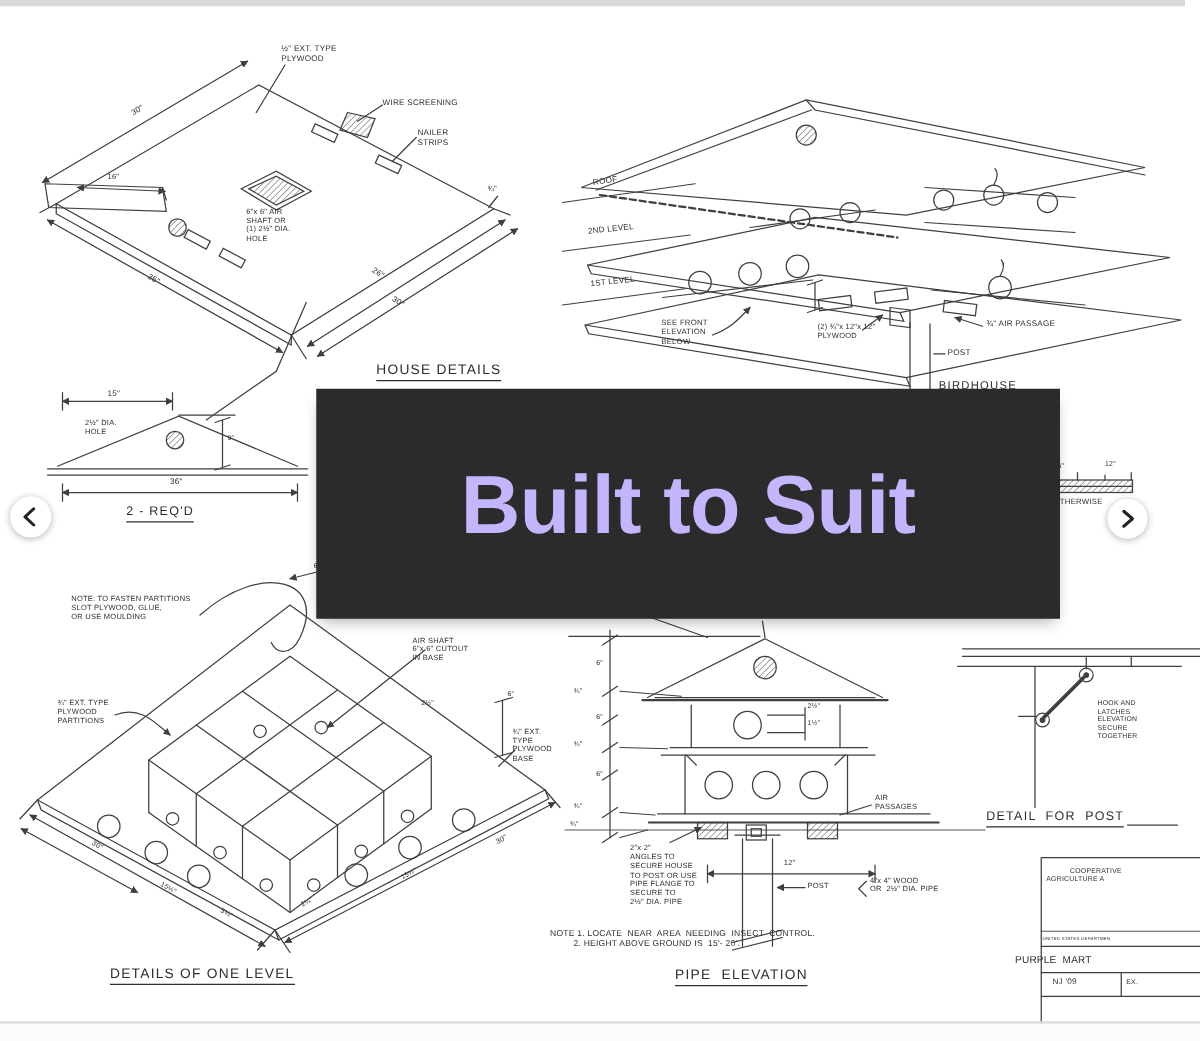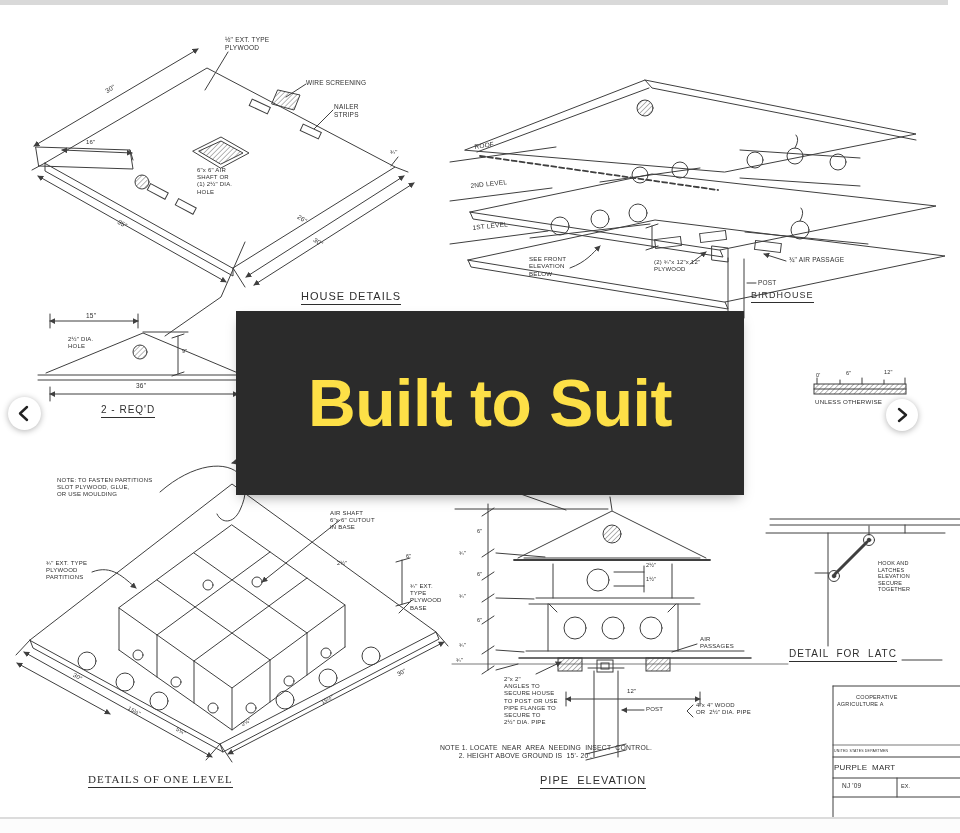--- a/index.html
+++ b/index.html
@@ -6,22 +6,22 @@
   .stage{position:relative;width:960px;height:833px;background:#ffffff;overflow:hidden;
          font-family:"Liberation Sans",sans-serif;}
   .top-strip{position:absolute;left:0;top:0;width:948px;height:5px;background:#d9d9d9;z-index:4;}
   .bottom-strip{position:absolute;left:0;top:817px;width:960px;height:2px;background:#dcdcdc;z-index:4;}
   .bottom-area{position:absolute;left:0;top:819px;width:960px;height:14px;background:#fcfcfc;z-index:4;}
   .linework{position:absolute;left:0;top:0;z-index:1;}
   .labels{position:absolute;left:0;top:0;width:960px;height:833px;z-index:2;}
   .lbl{position:absolute;color:#2e2e2e;white-space:pre;line-height:1.2;
        transform-origin:0 0;letter-spacing:.2px;}
   .ttl{border-bottom:1.2px solid #2e2e2e;padding-bottom:1px;letter-spacing:1px;}
-  .banner{position:absolute;left:236px;top:311px;width:508px;height:184px;background:#2b2b2b;
-          color:#fde047;display:flex;align-items:center;justify-content:center;z-index:5;
+  .banner{position:absolute;left:253px;top:311px;width:595px;height:184px;background:#2b2b2b;
+          color:#c4b5fd;display:flex;align-items:center;justify-content:center;z-index:5;
           box-shadow:0 6px 12px -4px rgba(0,0,0,.35);}
   .banner span{font-size:66px;font-weight:700;letter-spacing:-.5px;}
   .nav{position:absolute;background:#fff;border-radius:50%;display:flex;align-items:center;
        justify-content:center;z-index:6;box-shadow:0 1px 6px rgba(0,0,0,.3);border:none;
        cursor:pointer;padding:0;}
   .nav.prev{left:8px;top:397px;width:33px;height:33px;}
   .nav.next{left:886px;top:399px;width:32px;height:32px;}
   .nav svg{display:block;}
 </style>
 </head>
@@ -226,21 +226,21 @@
         <div class="lbl" style="left: 474px; top: 143px; font-size: 6.5px; transform: rotate(-8deg);">ROOF</div>
         <div class="lbl" style="left: 470px; top: 182px; font-size: 6.5px; transform: rotate(-6deg);">2ND LEVEL</div>
         <div class="lbl" style="left: 472px; top: 224px; font-size: 6.5px; transform: rotate(-6deg);">1ST LEVEL</div>
         <div class="lbl" style="left: 529px; top: 255px; font-size: 6.2px;">SEE FRONT
 ELEVATION
 BELOW</div>
         <div class="lbl" style="left: 654px; top: 259px; font-size: 6px;">(2) ¾"x 12"x 12"
 PLYWOOD</div>
         <div class="lbl" style="left: 789px; top: 256px; font-size: 6.5px;">¾" AIR PASSAGE</div>
         <div class="lbl" style="left: 758px; top: 279px; font-size: 6.5px;">POST</div>
-        <div class="lbl ttl" style="left: 751px; top: 290px; font-size: 9px;">BIRDHOUSE</div>
+        <div class="lbl ttl" style="left: 751px; top: 303px; font-size: 9px;">BIRDHOUSE</div>
         <div class="lbl" style="left: 86px; top: 312px; font-size: 6.5px;">15"</div>
         <div class="lbl" style="left: 68px; top: 336px; font-size: 6px;">2½" DIA.
 HOLE</div>
         <div class="lbl" style="left: 182px; top: 348px; font-size: 5.5px;">9"</div>
         <div class="lbl" style="left: 136px; top: 382px; font-size: 6.5px;">36"</div>
         <div class="lbl ttl" style="left: 101px; top: 404px; font-size: 10px;">2 - REQ'D</div>
         <div class="lbl" style="left: 816px; top: 372px; font-size: 5.5px;">0'</div>
         <div class="lbl" style="left: 846px; top: 370px; font-size: 5.5px;">6"</div>
         <div class="lbl" style="left: 884px; top: 369px; font-size: 5.5px;">12"</div>
         <div class="lbl" style="left: 815px; top: 398px; font-size: 6.2px;">UNLESS OTHERWISE</div>
@@ -260,21 +260,21 @@
         <div class="lbl" style="left: 251px; top: 450px; font-size: 5.5px;">6"</div>
         <div class="lbl" style="left: 298px; top: 460px; font-size: 5.5px;">6"</div>
         <div class="lbl" style="left: 337px; top: 560px; font-size: 5.5px;">2½"</div>
         <div class="lbl" style="left: 406px; top: 553px; font-size: 5.5px;">6"</div>
         <div class="lbl" style="left: 75px; top: 672px; font-size: 6px; transform: rotate(29deg);">30"</div>
         <div class="lbl" style="left: 130px; top: 705px; font-size: 5.5px; transform: rotate(29deg);">15½"</div>
         <div class="lbl" style="left: 178px; top: 726px; font-size: 5.5px; transform: rotate(29deg);">5¼"</div>
         <div class="lbl" style="left: 240px; top: 722px; font-size: 5.5px; transform: rotate(-29deg);">2¼"</div>
         <div class="lbl" style="left: 320px; top: 700px; font-size: 5.5px; transform: rotate(-29deg);">15½"</div>
         <div class="lbl" style="left: 396px; top: 672px; font-size: 6px; transform: rotate(-29deg);">30"</div>
-        <div class="lbl ttl" style="left: 88px; top: 773px; font-size: 11px; font-family: Liberation Serif, serif;">DETAILS OF ONE LEVEL</div>
+        <div class="lbl ttl" style="left: 88px; top: 773px; font-size: 11px;">DETAILS OF ONE LEVEL</div>
         <div class="lbl" style="left: 477px; top: 528px; font-size: 5.5px;">6"</div>
         <div class="lbl" style="left: 459px; top: 550px; font-size: 5.5px;">¾"</div>
         <div class="lbl" style="left: 477px; top: 571px; font-size: 5.5px;">6"</div>
         <div class="lbl" style="left: 459px; top: 593px; font-size: 5.5px;">¾"</div>
         <div class="lbl" style="left: 477px; top: 617px; font-size: 5.5px;">6"</div>
         <div class="lbl" style="left: 459px; top: 642px; font-size: 5.5px;">¾"</div>
         <div class="lbl" style="left: 456px; top: 657px; font-size: 5.5px;">¾"</div>
         <div class="lbl" style="left: 646px; top: 562px; font-size: 5.5px;">2½"</div>
         <div class="lbl" style="left: 646px; top: 576px; font-size: 5.5px;">1½"</div>
         <div class="lbl" style="left: 700px; top: 636px; font-size: 6px;">AIR
@@ -291,25 +291,25 @@
         <div class="lbl" style="left: 696px; top: 702px; font-size: 6px;">4"x 4" WOOD
 OR  2½" DIA. PIPE</div>
         <div class="lbl" style="left: 440px; top: 744px; font-size: 6.8px;">NOTE 1. LOCATE  NEAR  AREA  NEEDING  INSECT  CONTROL.
          2. HEIGHT ABOVE GROUND IS  15'- 20'.</div>
         <div class="lbl ttl" style="left: 540px; top: 774px; font-size: 11px;">PIPE  ELEVATION</div>
         <div class="lbl" style="left: 878px; top: 560px; font-size: 5.5px;">HOOK AND
 LATCHES
 ELEVATION
 SECURE
 TOGETHER</div>
-        <div class="lbl ttl" style="left: 789px; top: 648px; font-size: 10px;">DETAIL  FOR  LATC</div>
+        <div class="lbl ttl" style="left: 789px; top: 648px; font-size: 10px;">DETAIL  FOR  POST</div>
         <div class="lbl" style="left: 856px; top: 694px; font-size: 5.5px;">COOPERATIVE</div>
         <div class="lbl" style="left: 837px; top: 701px; font-size: 5.5px;">AGRICULTURE A</div>
         <div class="lbl" style="left: 834px; top: 749px; font-size: 3.5px;">UNITED STATES DEPARTMEN</div>
-        <div class="lbl" style="left: 834px; top: 763px; font-size: 8px; text-align: center;">PURPLE  MART</div>
+        <div class="lbl" style="left: 812px; top: 763px; font-size: 8px; text-align: center;">PURPLE  MART</div>
         <div class="lbl" style="left: 842px; top: 782px; font-size: 6.5px;">NJ '09</div>
         <div class="lbl" style="left: 901px; top: 783px; font-size: 5.5px;">EX.</div>
       </div>
 
     <div class="banner">
       <span>Built to Suit</span>
     </div>
   </div>
 
   <button class="nav prev">

